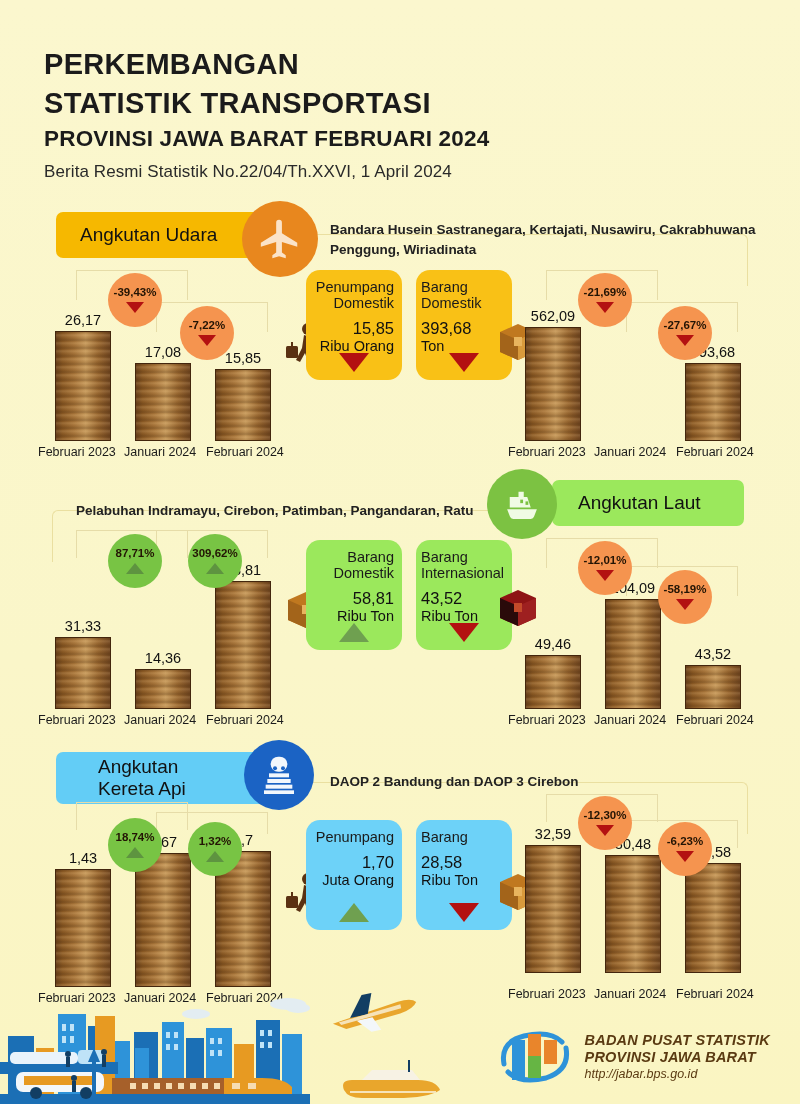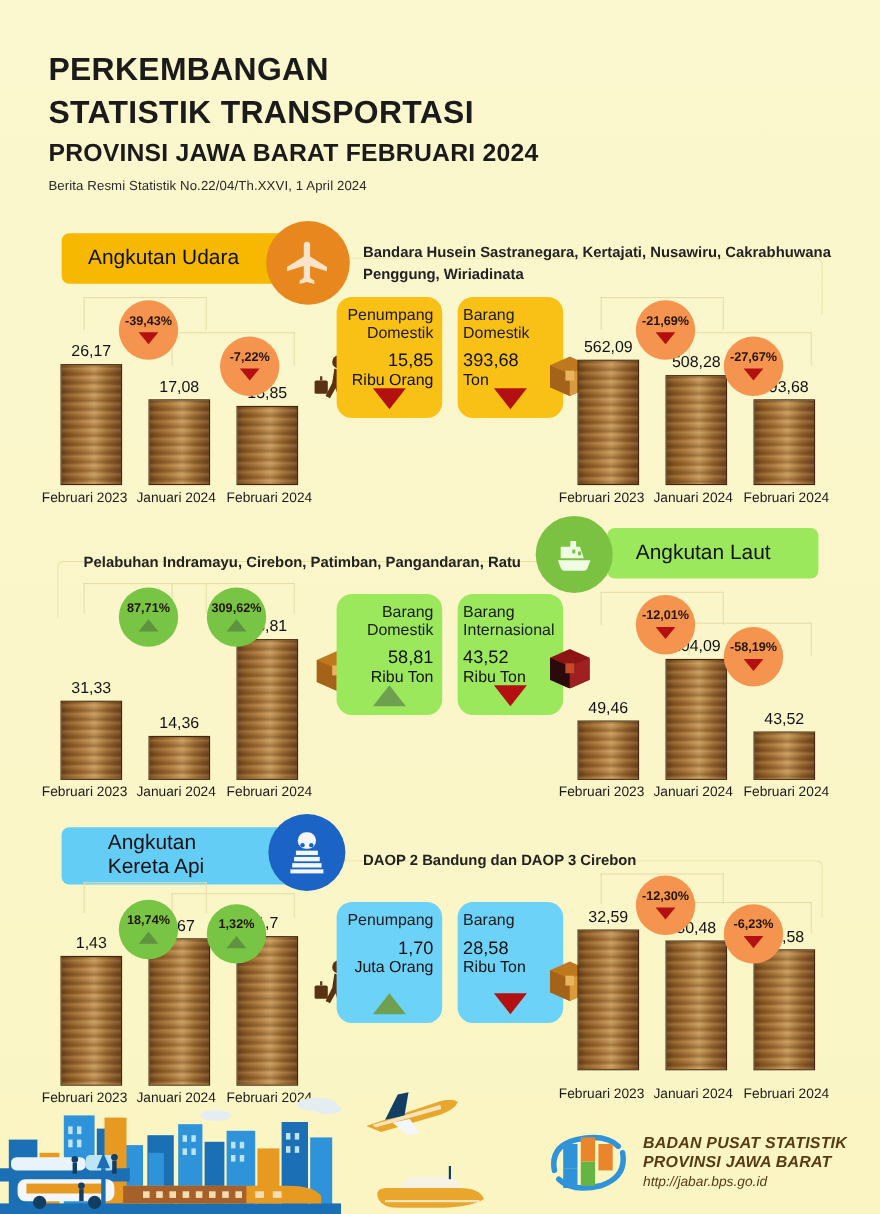--- a/index.html
+++ b/index.html
@@ -9,21 +9,21 @@
     font-family: "Liberation Sans", sans-serif;
     overflow: hidden;
   }
   .page { position: relative; width: 800px; height: 1104px;
           background: linear-gradient(180deg,#FBF7CE 0%,#FAF6C9 60%,#FAF5C2 100%); }
 
   
   .title-block { position: absolute; left: 44px; top: 45px; }
   .t1, .t2 { font-size: 29px; font-weight: bold; color: #1b1b1b; letter-spacing: .3px; line-height: 1.33; }
   .t3 { font-size: 22.5px; font-weight: bold; color: #1b1b1b; line-height: 1.5; letter-spacing: .2px;}
-  .t4 { font-size: 12px; color: #2a2a2a; margin-top: 6px; letter-spacing: .1px;}
+  .t4 { font-size: 17px; color: #2a2a2a; margin-top: 6px; letter-spacing: .1px;}
 
   
   .section { position: absolute; left: 0; width: 800px; }
   .sec-air  { top: 200px; height: 250px; }
   .sec-sea  { top: 468px; height: 250px; }
   .sec-rail { top: 742px; height: 252px; }
 
   
   .banner { position: absolute; height: 46px; border-radius: 7px; display: flex;
             align-items: center; }
@@ -150,21 +150,21 @@
         </div>
         <div class="bar-slot s2">
           <div class="bar-val">15,85</div>
           <div class="bar" style="height:72px"></div>
         </div>
       </div>
       <div class="pct down" style="left:60px; top:15px;">
         <span class="pct-txt">-39,43%</span>
         <span class="tri tri-down"></span>
       </div>
-      <div class="pct down" style="left:152px; top:48px;text-align:center;">
+      <div class="pct down" style="left:132px; top:48px;text-align:center;">
         <span class="pct-txt">-7,22%</span>
         <span class="tri tri-down"></span>
       </div>
       <div class="axis-labels">
         <span class="a0">Februari 2023</span>
         <span class="a1">Januari 2024</span>
         <span class="a2">Februari 2024</span>
       </div>
     </div>
 
@@ -195,24 +195,20 @@
       </svg>
     </div>
 
     <div class="chart chart-right" style="top:58px">
       <div class="conn" style="left:28px; top:12px; width:112px; height:30px;"></div>
       <div class="conn" style="left:108px; top:44px; width:112px; height:30px;"></div>
       <div class="bars">
         <div class="bar-slot s0">
           <div class="bar-val">562,09</div>
           <div class="bar" style="height:114px"></div>
-        </div>
-        <div class="bar-slot s1">
-          <div class="bar-val">508,28</div>
-          <div class="bar" style="height:100px"></div>
         </div>
         <div class="bar-slot s2">
           <div class="bar-val">393,68</div>
           <div class="bar" style="height:78px"></div>
         </div>
       </div>
       <div class="pct down" style="left:60px; top:15px;">
         <span class="pct-txt">-21,69%</span>
         <span class="tri tri-down"></span>
       </div>

